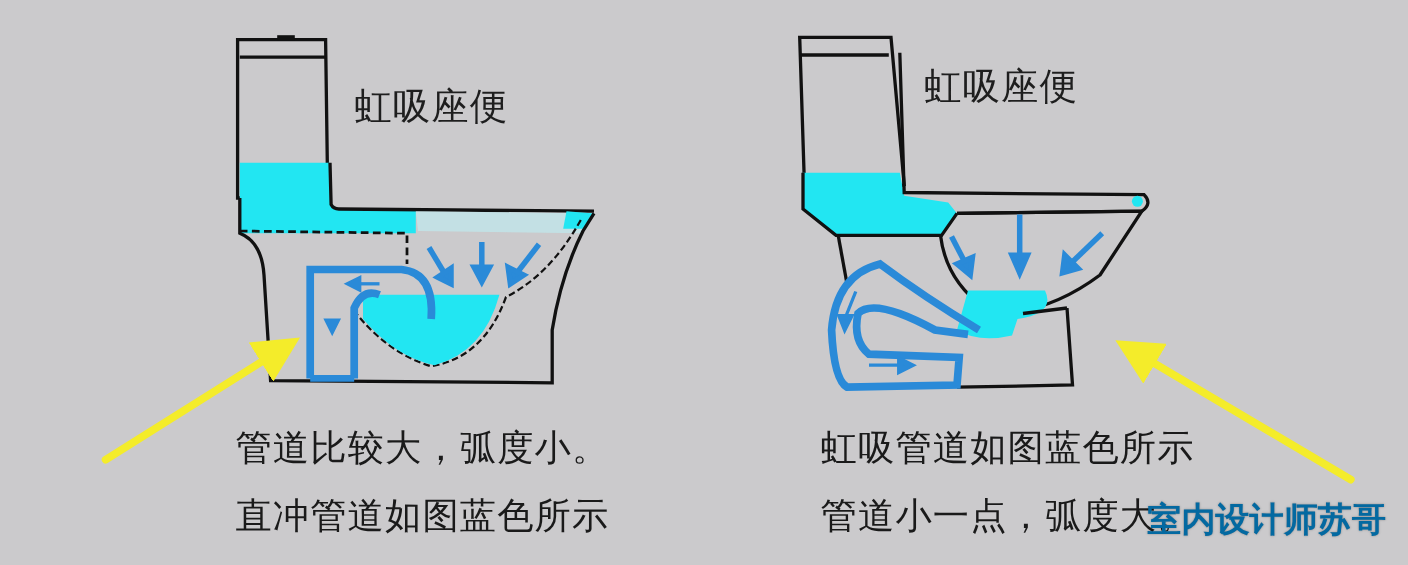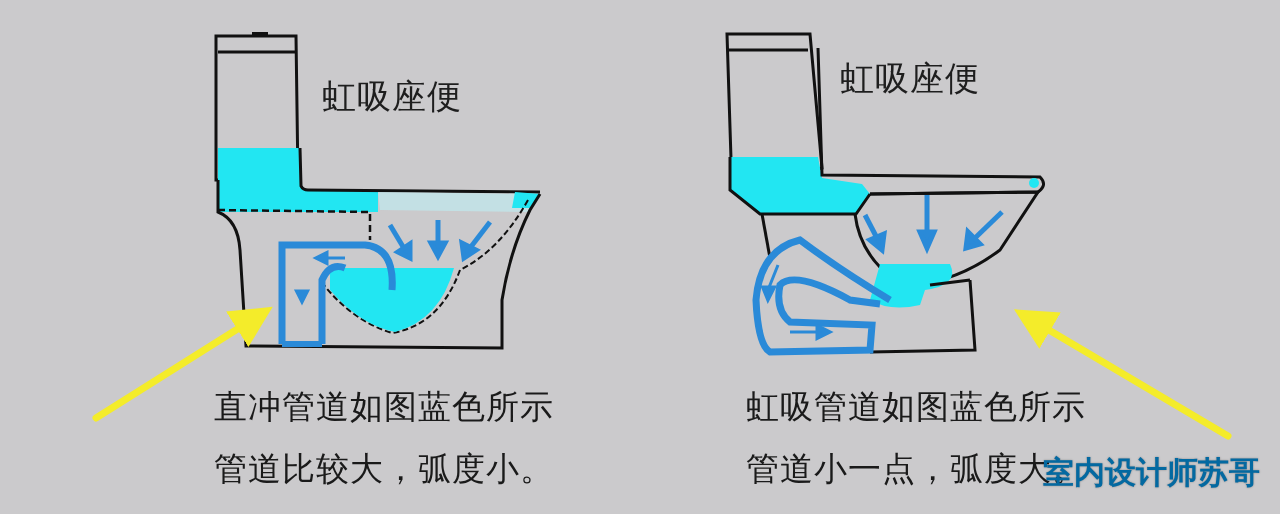--- a/index.html
+++ b/index.html
@@ -111,22 +111,22 @@
     </g>
   </g>
 
   <line x1="1228" y1="436" x2="1032" y2="320" stroke="#f4ec2a" stroke-width="7" stroke-linecap="round" marker-end="url(#yh)"></line>
 </svg>
 
 <div class="title" style="left:322px; top:74px;">虹吸座便</div>
 <div class="title" style="left:840px; top:56px;">虹吸座便</div>
 
 <div class="caption" style="left:214px; top:376px;">
+  <div>管道比较大，弧度小。</div>
   <div>直冲管道如图蓝色所示</div>
-  <div>管道比较大，弧度小。</div>
 </div>
 
 <div class="caption" style="left:746px; top:376px;">
   <div>虹吸管道如图蓝色所示</div>
   <div>管道小一点，弧度大。</div>
 </div>
 
 <div class="watermark">室内设计师苏哥</div>
 
 </body></html>

